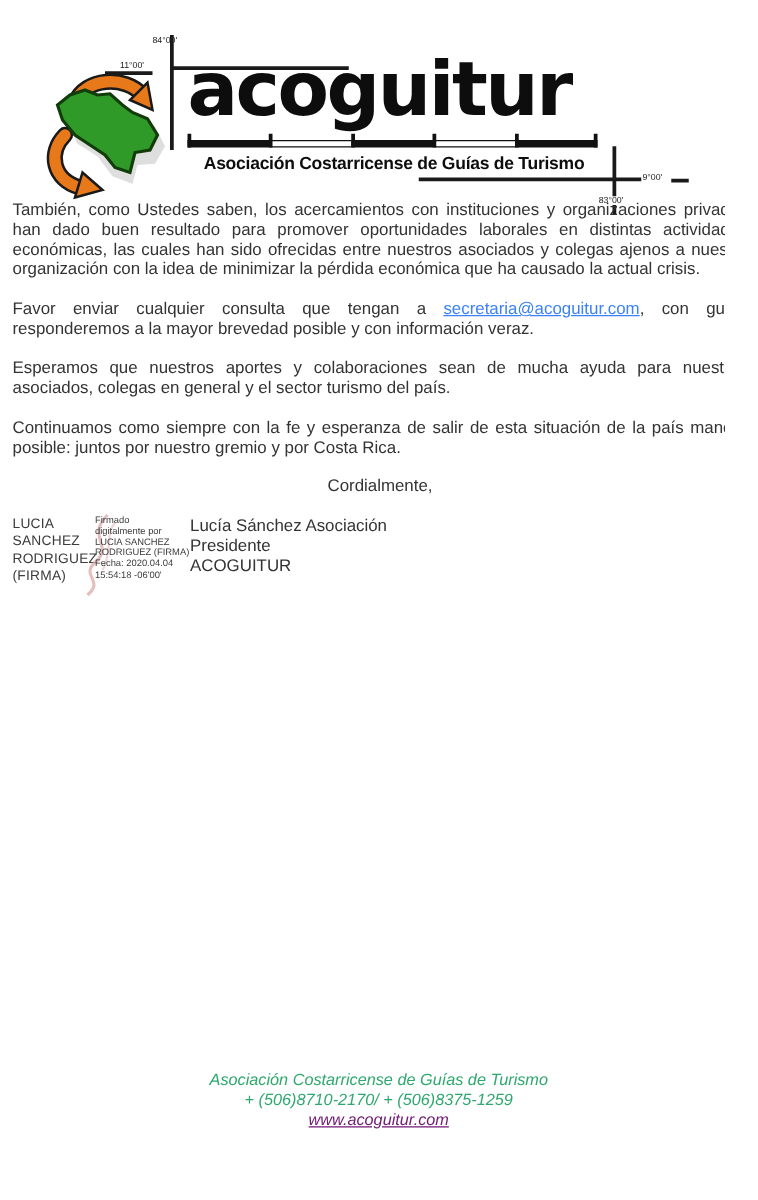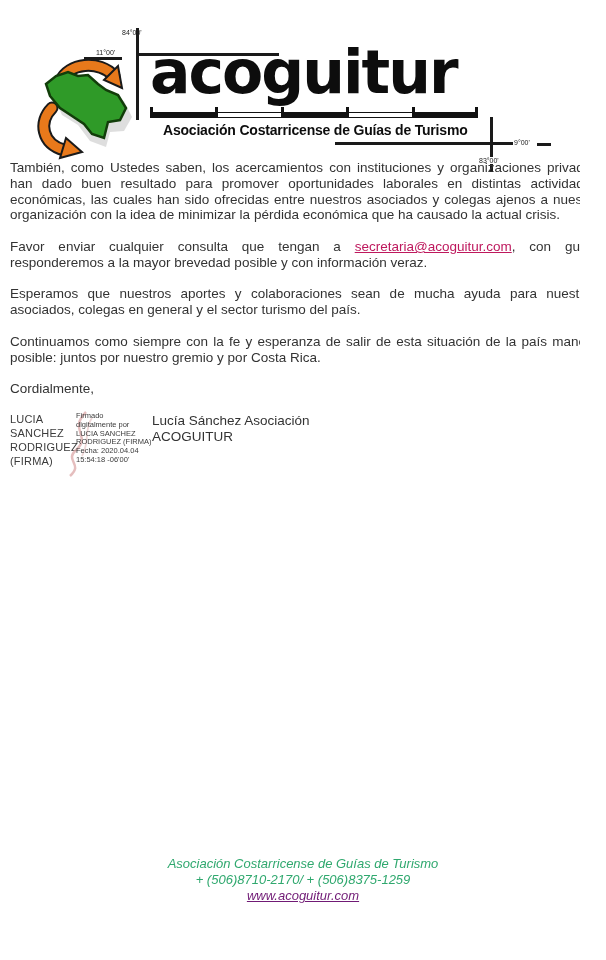--- a/index.html
+++ b/index.html
@@ -26,22 +26,22 @@
   .tagline {
     position:absolute; left:163px; top:122px; z-index:2;
     font-weight:bold; font-size:14px; letter-spacing:-0.2px; color:#0d0d0d; white-space:nowrap;
   }
   
   .body-text { position:absolute; left:10px; top:160px; width:588px; }
   .body-text p {
     font-size:13.5px; line-height:15.8px; text-align:justify;
     color:#333; margin:0 0 15.8px 0;
   }
-  .body-text .closing { text-align:left; margin-bottom:0; }
-  a.email-link { color:#be185d; text-decoration:underline; cursor:pointer; }
+  .body-text .closing { text-align:center; margin-bottom:0; }
+  a.email-link { color:#3b82f6; text-decoration:underline; cursor:pointer; }
   
   .signature { position:absolute; left:0; top:410px; width:606px; height:70px; }
   .stamp-name {
     position:absolute; left:10px; top:2px; width:78px;
     font-size:11px; line-height:14px; color:#3b3b3b; letter-spacing:0.2px;
   }
   .stamp-squiggle { position:absolute; left:56px; top:-2px; width:44px; height:72px; z-index:1; }
   .stamp-details {
     position:absolute; left:76px; top:2px; width:78px;
     font-size:7.5px; line-height:8.8px; color:#3b3b3b; z-index:2;
@@ -129,20 +129,21 @@
     <div class="stamp-details">
       <span>Firmado</span>
       <span>digitalmente por</span>
       <span>LUCIA SANCHEZ</span>
       <span>RODRIGUEZ (FIRMA)</span>
       <span>Fecha: 2020.04.04</span>
       <span>15:54:18 -06'00'</span>
     </div>
     <div class="signer">
       <div>Lucía Sánchez Asociación</div>
+      <div>Presidente</div>
       <div>ACOGUITUR</div>
     </div>
   </div>
 
   <div class="footer">
     <div class="green">Asociación Costarricense de Guías de Turismo</div>
     <div class="green">+ (506)8710-2170/ + (506)8375-1259</div>
     <div><a>www.acoguitur.com</a></div>
   </div>
 

